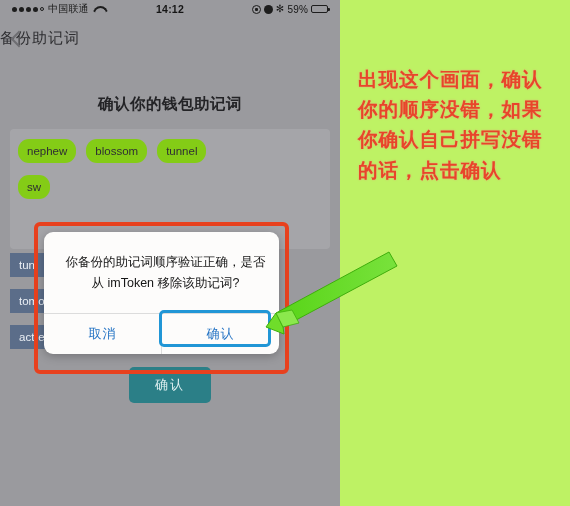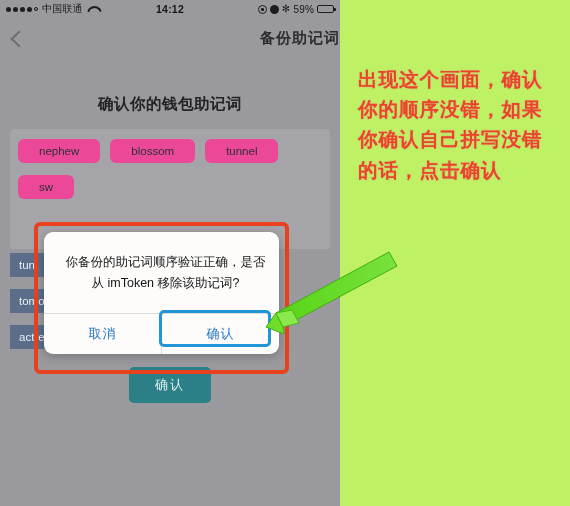--- a/index.html
+++ b/index.html
@@ -14,21 +14,21 @@
   
   .phone {
     position: absolute; left: 0; top: 0; width: 340px; height: 506px;
     background: #9a9a9e;
     overflow: hidden;
   }
 
   
   .statusbar {
     position: relative; height: 18px; width: 100%;
-    display: flex; align-items: center; padding: 0 6px;
+    display: flex; align-items: center; padding: 0 12px;
     font-size: 10px; color: #1a1a1a; letter-spacing: .2px; gap: 38px;
   }
   .sb-left { display:flex; align-items:center; gap:4px; }
   .dots { display:flex; gap:2px; align-items:center; }
   .dot { width:5px; height:5px; border-radius:50%; background:#1d1d1d; }
   .dot.empty { background: transparent; border:1px solid #1d1d1d; width:4px; height:4px;}
   .carrier { font-size:10px; color:#191919; }
   .wifi-ic { display:inline-block; width:11px; height:9px; position:relative; }
   .wifi-ic:before{
     content:""; position:absolute; left:0; top:1px; width:11px; height:8px;
@@ -40,21 +40,21 @@
   .ic-rot { width:9px; height:9px; border:1.4px solid #1d1d1d; border-radius:50%; position:relative;}
   .ic-rot:after{content:""; position:absolute; left:2px; top:2px; width:3px; height:3px; background:#1d1d1d; border-radius:1px;}
   .ic-alarm { width:9px; height:9px; border-radius:50%; background:#1d1d1d; }
   .ic-bt { font-size:10px; color:#1d1d1d; line-height:1; }
   .batt-pct { font-size:10px; color:#151515; }
   .batt { width:17px; height:8.5px; border:1.2px solid #1d1d1d; border-radius:2px; position:relative; padding:1px;}
   .batt:after{content:""; position:absolute; right:-3px; top:2.5px; width:1.6px; height:3px; background:#1d1d1d; border-radius:0 1px 1px 0;}
   .batt-fill { height:100%; background:#1d1d1d; border-radius:1px; }
 
   
-  .navbar { position:relative; height:40px; display:flex; align-items:center; justify-content:flex-end;font-weight:bold; }
+  .navbar { position:relative; height:40px; display:flex; align-items:center; justify-content:flex-start; }
   .back-chev { position:absolute; left:10px; top:50%; transform:translateY(-50%); width:14px; height:14px; }
   .back-chev:before{
     content:""; display:block; width:10px; height:10px;
     border-left:2px solid #6e6e72; border-bottom:2px solid #6e6e72;
     transform: rotate(45deg); margin-top:2px; margin-left:3px;
   }
   .nav-title { font-size:15px; color:#2d2d30; letter-spacing:1px; }
 
   
   .page-title { text-align:center; font-size:15.5px; color:#232326; font-weight:bold; margin-top:36px; letter-spacing:.5px;}
@@ -62,22 +62,22 @@
 
   
   .pool {
     margin: 14px 10px 0 10px; background: rgba(175,175,179,0.55);
     border-radius:4px; padding:10px 8px 12px 8px;
     min-height: 120px;
   }
   .chip-row { display:flex; gap:10px; margin-bottom:12px; flex-wrap:nowrap; }
   .chip-row:last-child { margin-bottom:0; }
   .chip {
-    background:#ec4899; color:#2f2f33; font-size:11.5px;
-    padding:6px 21px; border-radius:6px; white-space:nowrap;
+    background:#84cc16; color:#2f2f33; font-size:11.5px;
+    padding:6px 9px; border-radius:11px; white-space:nowrap;
   }
 
   
   .selected-area { margin: 4px 10px 0 10px; }
   .chip-sel {
     background:#5b6d89; color:#eaeef4; font-size:11.5px;
     padding:6px 9px; border-radius:0; white-space:nowrap;
   }
 
   

